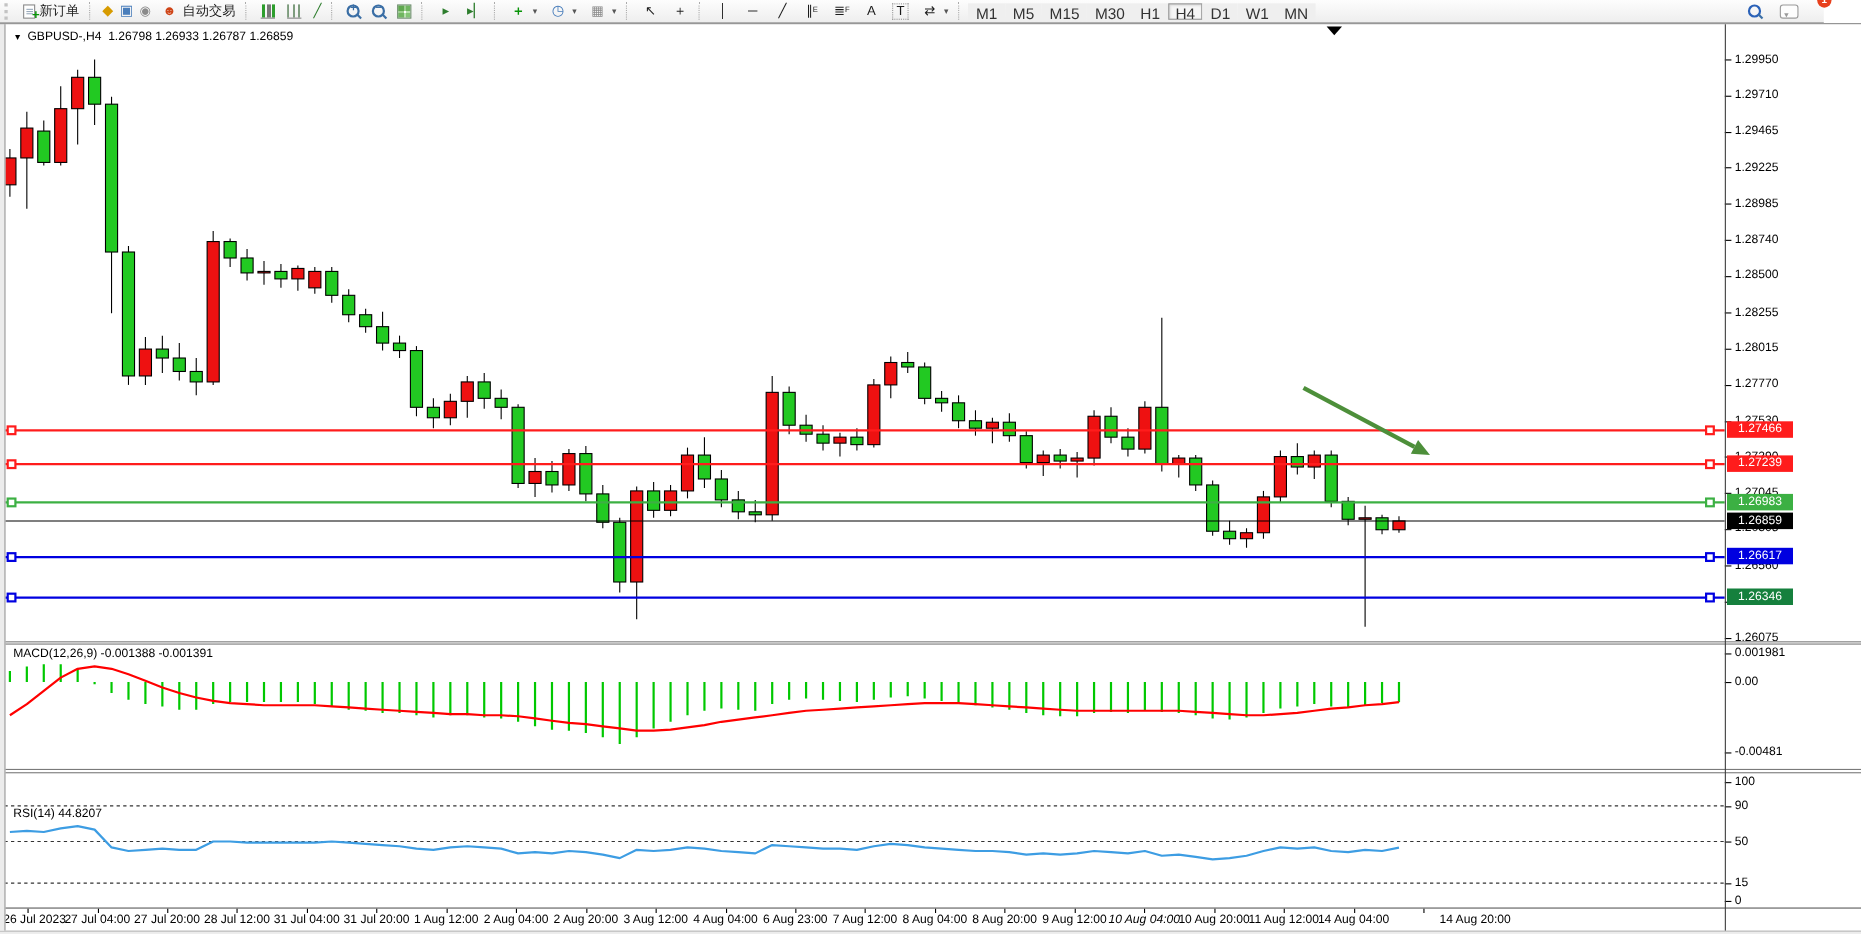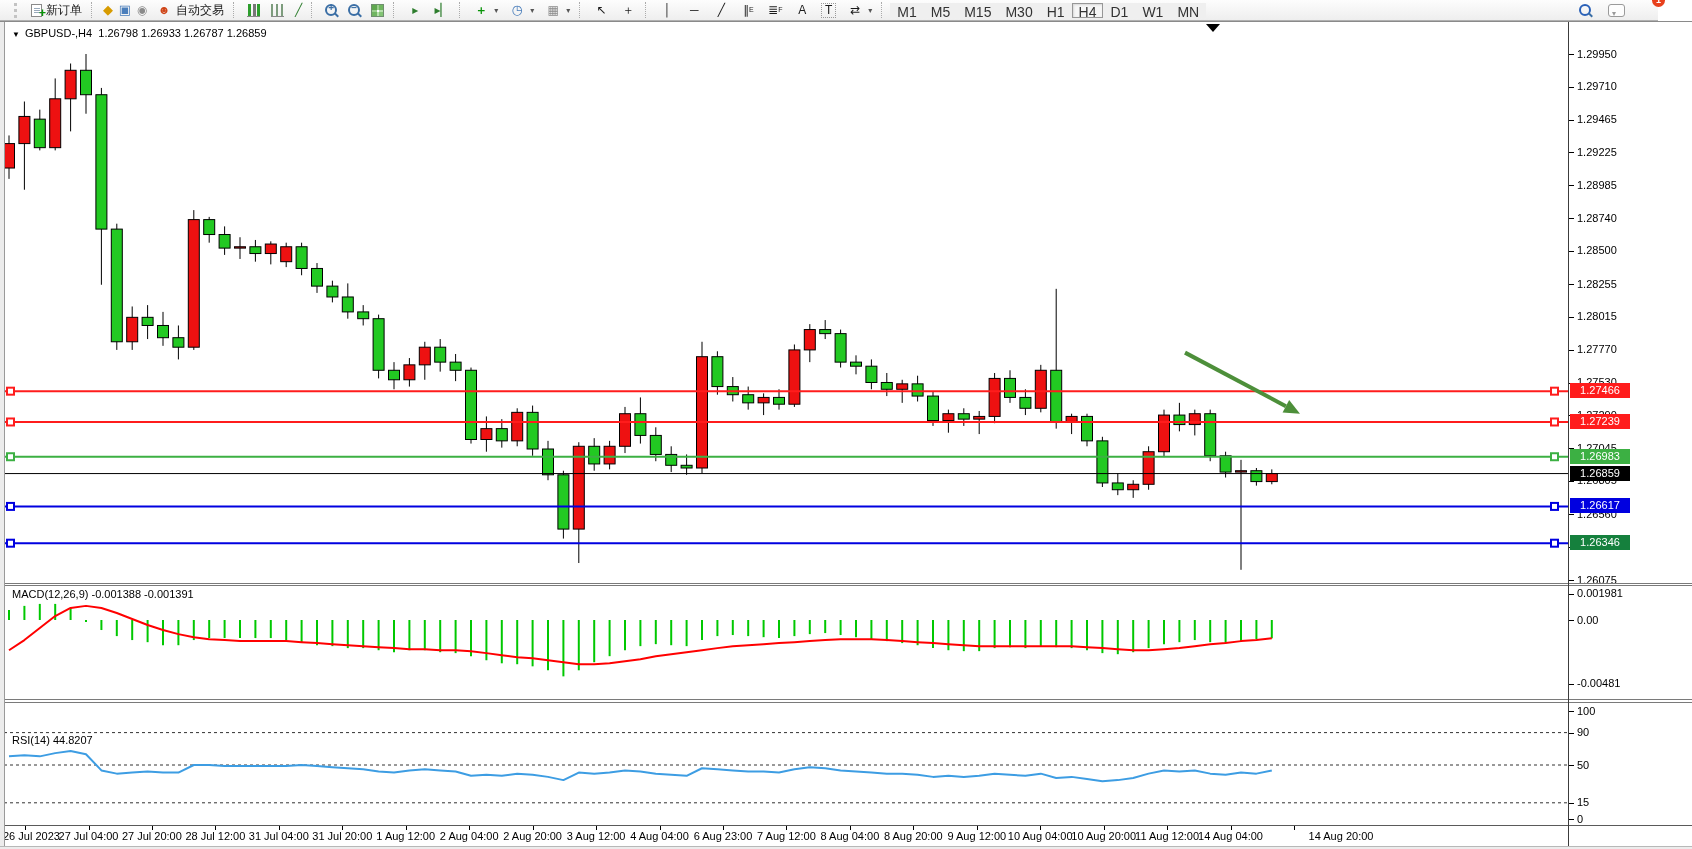--- a/index.html
+++ b/index.html
@@ -8,21 +8,21 @@
     background:#ffffff;
     font-family:"Liberation Sans","DejaVu Sans",sans-serif;
     font-size:11px;color:#000;
     -webkit-font-smoothing:none;
   }
   
   .toolbar{
     position:absolute;top:0;left:0;width:1658px;height:21px;
     background:linear-gradient(#fdfdfd,#eeeeee);
     border-bottom:1px solid #b0b0b0;
-    display:flex;align-items:center;gap:1px;padding:0 14px;box-sizing:border-box;
+    display:flex;align-items:center;gap:1px;padding:0 4px;box-sizing:border-box;
     z-index:40;font-size:12px;
   }
   .grip{width:5px;height:15px;border-left:3px dotted #c3c3c3;margin-right:3px;}
   .tsep{width:4px;height:16px;border-left:1px dotted #ababab;margin:0 3px;}
   .tbtn{
     height:19px;display:flex;align-items:center;gap:4px;padding:0 4px;
     background:transparent;border:1px solid transparent;border-radius:2px;
     font-family:inherit;font-size:12px;color:#1a1a1a;cursor:default;
   }
   .ico{width:16px;height:16px;display:inline-flex;align-items:center;justify-content:center;
@@ -573,21 +573,21 @@
     <div class="tlab" style="left: 723px; transform: translateX(-50%);">6 Aug 23:00</div>
     <div class="ttick" style="left:786.4px;"></div>
     <div class="tlab" style="left: 786.4px; transform: translateX(-50%);">7 Aug 12:00</div>
     <div class="ttick" style="left:849.9px;"></div>
     <div class="tlab" style="left: 849.9px; transform: translateX(-50%);">8 Aug 04:00</div>
     <div class="ttick" style="left:913.3px;"></div>
     <div class="tlab" style="left: 913.3px; transform: translateX(-50%);">8 Aug 20:00</div>
     <div class="ttick" style="left:976.8px;"></div>
     <div class="tlab" style="left: 976.8px; transform: translateX(-50%);">9 Aug 12:00</div>
     <div class="ttick" style="left:1040.2px;"></div>
-    <div class="tlab" style="left: 1040.2px; transform: translateX(-50%);">10 Aug 04:00</div>
+    <div class="tlab" style="left: 1040.2px; transform: translateX(-50%); font-style: italic;">10 Aug 04:00</div>
     <div class="ttick" style="left:1103.7px;"></div>
     <div class="tlab" style="left: 1103.7px; transform: translateX(-50%);">10 Aug 20:00</div>
     <div class="ttick" style="left:1167.1px;"></div>
     <div class="tlab" style="left: 1167.1px; transform: translateX(-50%);">11 Aug 12:00</div>
     <div class="ttick" style="left:1230.5px;"></div>
     <div class="tlab" style="left: 1230.5px; transform: translateX(-50%);">14 Aug 04:00</div>
     <div class="ttick" style="left:1294.0px;"></div>
     <div class="tlab" style="left: 1341px; transform: translateX(-50%);">14 Aug 20:00</div>
   </div>
 

